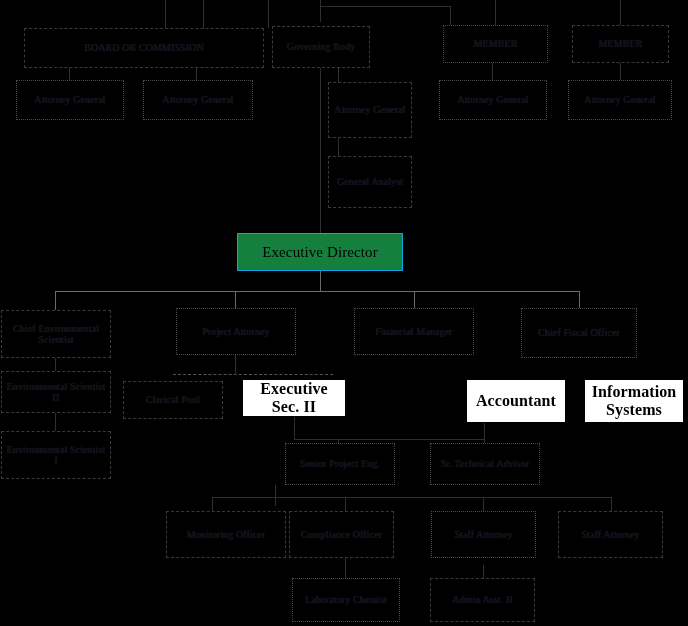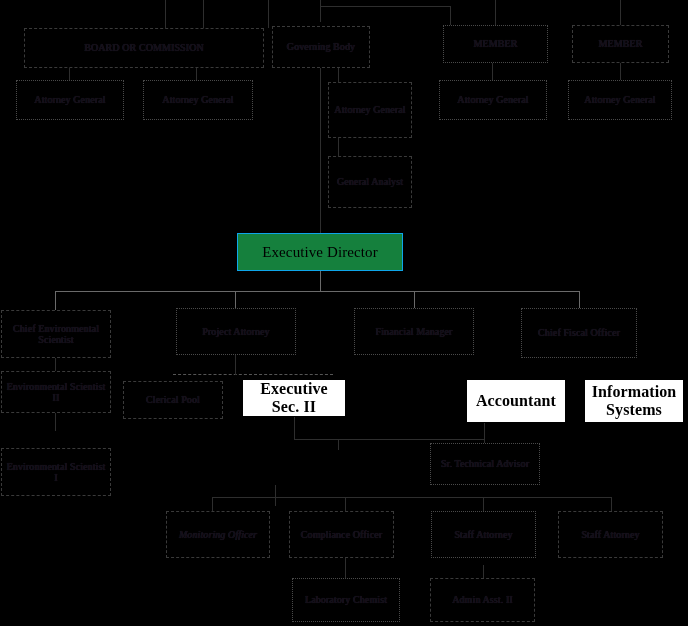--- a/index.html
+++ b/index.html
@@ -141,21 +141,21 @@
   <div class="node dim d3" style="left:521px;top:308px;width:116px;height:50px;align-items:center;">
     <span>Chief Fiscal Officer</span>
   </div>
 
   <div class="ln v" style="left:55px;top:358px;height:14px;"></div>
   <div class="node dim d2" style="left:1px;top:371px;width:110px;height:42px;">
     <span>Environmental Scientist II</span>
   </div>
 
   <div class="ln v" style="left:55px;top:413px;height:18px;"></div>
-  <div class="node dim d2" style="left:1px;top:448px;width:110px;height:48px;">
+  <div class="node dim d2" style="left:1px;top:431px;width:110px;height:48px;">
     <span>Environmental Scientist I</span>
   </div>
 
   <div class="ln dash" style="left:173px;top:374px;width:160px;"></div>
   <div class="ln v" style="left:235px;top:355px;height:20px;"></div>
 
   <div class="node dim d2" style="left:123px;top:381px;width:100px;height:38px;">
     <span>Clerical Pool</span>
   </div>
 
@@ -169,33 +169,36 @@
 
   <div class="node lit small" style="left:584px;top:379px;width:100px;height:44px;">
     <span>Information Systems</span>
   </div>
 
   <div class="ln v" style="left:294px;top:417px;height:22px;"></div>
   <div class="ln h" style="left:294px;top:439px;width:190px;"></div>
   <div class="ln v" style="left:338px;top:439px;height:11px;"></div>
   <div class="ln v" style="left:484px;top:423px;height:27px;"></div>
 
+  <div class="node dim d3" style="left:285px;top:443px;width:110px;height:42px;">
+    <span>Senior Project Eng.</span>
+  </div>
 
   <div class="node dim d3" style="left:430px;top:443px;width:110px;height:42px;">
     <span>Sr. Technical Advisor</span>
   </div>
 
   <div class="ln v" style="left:275px;top:485px;height:21px;"></div>
   <div class="ln h" style="left:212px;top:497px;width:400px;"></div>
   <div class="ln v" style="left:212px;top:497px;height:14px;"></div>
   <div class="ln v" style="left:345px;top:497px;height:14px;"></div>
   <div class="ln v" style="left:483px;top:497px;height:14px;"></div>
   <div class="ln v" style="left:611px;top:497px;height:14px;"></div>
 
-  <div class="node dim d2" style="left:166px;top:511px;width:104px;height:47px;font-style:italic;">
+  <div class="node dim d2" style="left:166px;top:511px;width:120px;height:47px;">
     <span>Monitoring Officer</span>
   </div>
 
   <div class="node dim d2" style="left:289px;top:511px;width:105px;height:47px;text-align:right;">
     <span>Compliance Officer</span>
   </div>
 
   <div class="node dim d3" style="left:431px;top:511px;width:105px;height:47px;">
     <span>Staff Attorney</span>
   </div>

